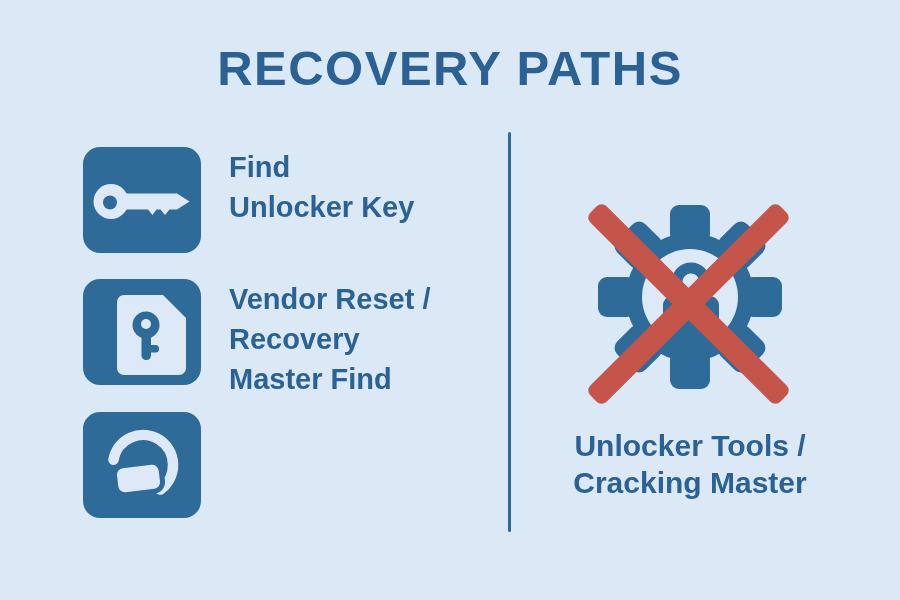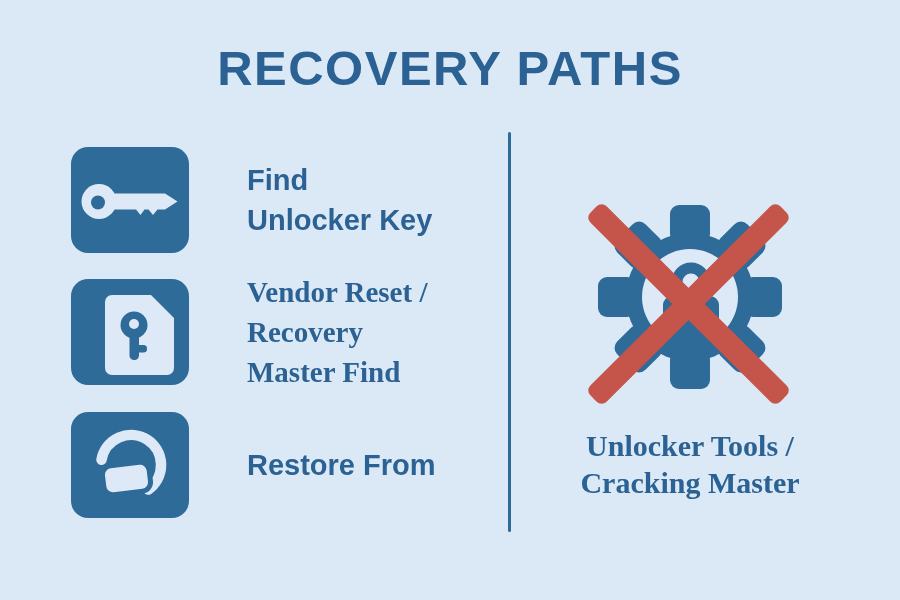--- a/index.html
+++ b/index.html
@@ -11,25 +11,25 @@
     font-family:"Liberation Sans", sans-serif;
     padding-left:24px;
   }
   .title{
     position:absolute;top:40px;left:0;width:900px;
     text-align:center;
     font-size:49px;font-weight:bold;letter-spacing:1.5px;
     color:var(--text-blue,#2b6293);
   }
   .path-row{
-    position:absolute;left:71px;
-    display:flex;align-items:center;gap:30px;
+    position:absolute;left:83px;
+    display:flex;align-items:flex-start;
   }
   .row-1{top:147px;height:106px;}
-  .row-2{top:279px;height:106px;font-family:Liberation Serif, serif;}
+  .row-2{top:279px;height:106px;}
   .row-3{top:412px;height:106px;}
   .tile{
     width:118px;height:106px;flex:0 0 118px;
     background:var(--primary-blue,#2f6b99);
     border-radius:17px;
     display:flex;align-items:center;justify-content:center;
   }
   .tile svg{display:block;}
   .path-label{
     margin-left:28px;
@@ -44,21 +44,20 @@
     background:var(--primary-blue,#2f6b99);
   }
   .gear-wrap{position:absolute;left:590px;top:197px;width:200px;height:200px;}
   .cross-wrap{position:absolute;left:560px;top:180px;width:260px;height:250px;}
   .right-label{
     position:absolute;left:530px;top:427px;width:320px;
     text-align:center;
     font-size:30px;font-weight:bold;line-height:37px;
     color:var(--text-blue,#2b6293);
     white-space:nowrap;
-    font-family:Liberation Serif, serif;
   }
   .right-label span{display:block;}
   .fill-blue{fill:var(--primary-blue,#2f6b99);}
   .fill-light{fill:var(--light-glyph,#dde9f7);}
   .stroke-blue{stroke:var(--primary-blue,#2f6b99);}
   .stroke-light{stroke:var(--light-glyph,#dde9f7);}
   .fill-red{fill:var(--cross-red,#c5544b);}
 </style>
 </head>
 <body>
@@ -101,21 +100,20 @@
   <div class="path-row row-3">
     <div class="tile">
       <svg width="118" height="106" viewBox="0 0 118 106">
         <path class="stroke-light" fill="none" stroke-width="10.5" stroke-linecap="round" d="M30.5,47.8 A30,30 0 1 1 77.2,77.6"></path>
         <g transform="rotate(-7 55.5 66.5)">
           <rect class="fill-light stroke-blue" stroke-width="5" x="32" y="52" width="47" height="29" rx="9"></rect>
         </g>
       </svg>
     </div>
     <div class="path-label">
-      <span>Restore From</span>
     </div>
   </div>
 
   <div class="divider"></div>
 
   <div class="gear-wrap">
     <svg width="200" height="200" viewBox="0 0 200 200">
       <g transform="translate(100,100)">
         <g class="fill-blue">
           <rect x="-20" y="-92" width="40" height="38" rx="9" transform="rotate(0)"></rect>

